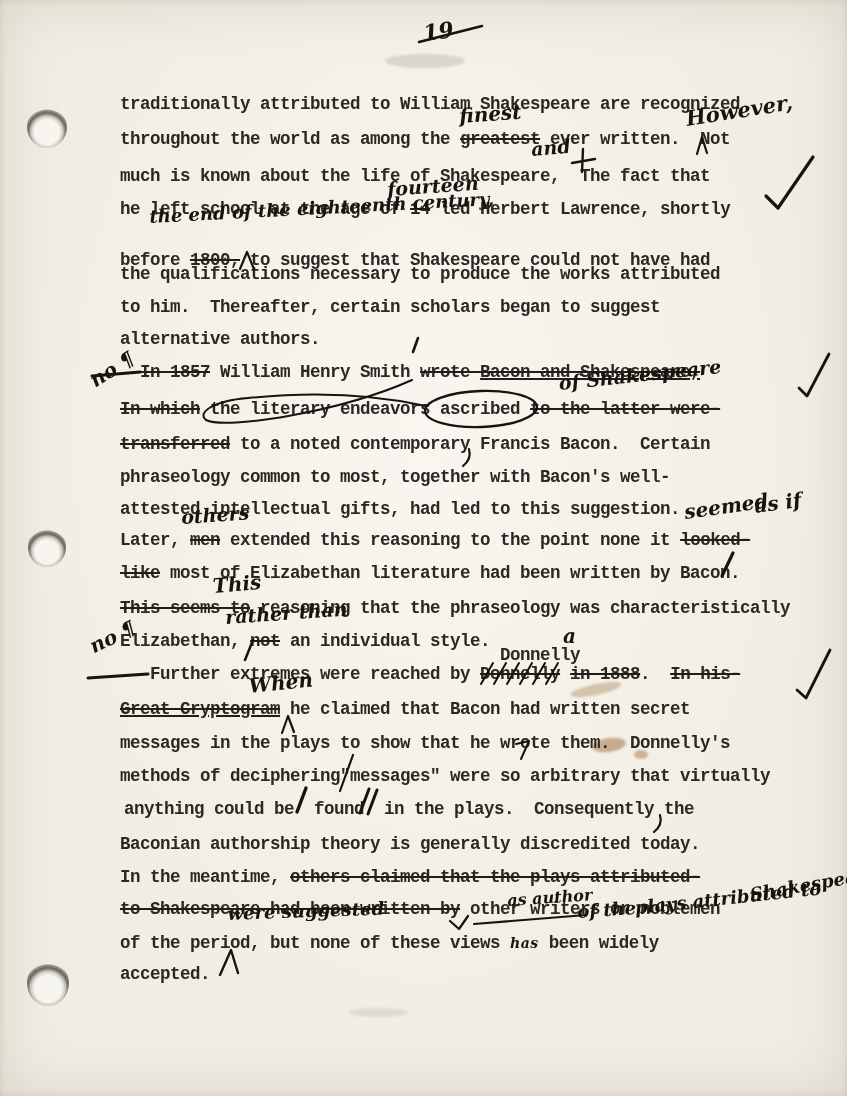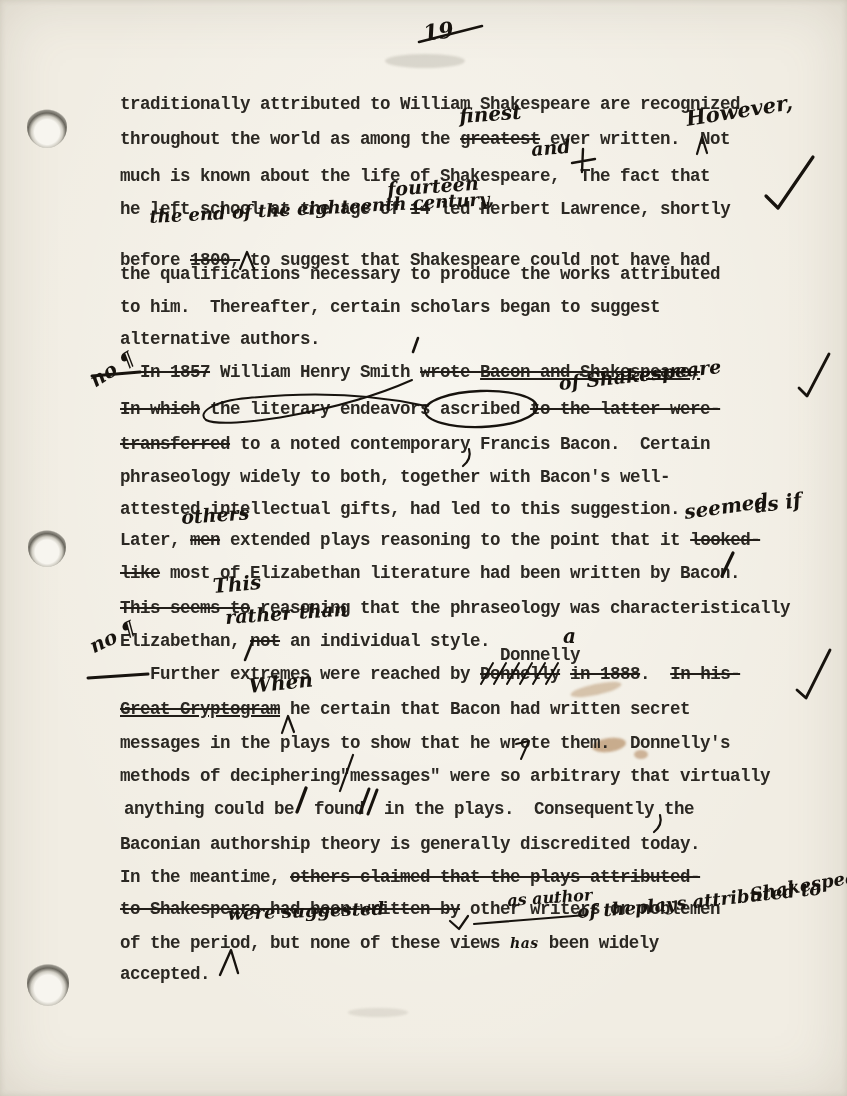--- a/index.html
+++ b/index.html
@@ -59,29 +59,29 @@
       <div class="tline" style="top: 131px; left: 120px;"><span>throughout the world as among the </span><span class="st">greatest</span><span> ever written.  Not</span></div>
       <div class="tline" style="top: 168px; left: 120px;"><span>much is known about the life of Shakespeare,  The fact that</span></div>
       <div class="tline" style="top: 201px; left: 120px;"><span>he left school at the age of </span><span class="st">14</span><span> led Herbert Lawrence, shortly</span></div>
       <div class="tline" style="top: 234px; left: 120px; margin-top: 18px;"><span>before </span><span class="st">1800,</span><span> to suggest that Shakespeare could not have had</span></div>
       <div class="tline" style="top: 266px; left: 120px;"><span>the qualifications necessary to produce the works attributed</span></div>
       <div class="tline" style="top: 299px; left: 120px;"><span>to him.  Thereafter, certain scholars began to suggest</span></div>
       <div class="tline" style="top: 331px; left: 120px;"><span>alternative authors.</span></div>
       <div class="tline" style="top: 364px; left: 140px;"><span class="st">In 1857</span><span> William Henry Smith </span><span class="st">wrote </span><span class="stul">Bacon and Shakespeare,</span></div>
       <div class="tline" style="top: 401px; left: 120px;"><span class="st">In which</span><span> the literary endeavors </span><span>ascribed</span><span> </span><span class="st">to the latter were-</span></div>
       <div class="tline" style="top: 436px; left: 120px;"><span class="st">transferred</span><span> to a noted contemporary Francis Bacon.  Certain</span></div>
-      <div class="tline" style="top: 469px; left: 120px;"><span>phraseology widely to both, together with Bacon's well-</span></div>
+      <div class="tline" style="top: 469px; left: 120px;"><span>phraseology common to most, together with Bacon's well-</span></div>
       <div class="tline" style="top: 501px; left: 120px;"><span>attested intellectual gifts, had led to this suggestion.</span></div>
-      <div class="tline" style="top: 532px; left: 120px;"><span>Later, </span><span class="st">men</span><span> extended plays reasoning to the point that it </span><span class="st">looked-</span></div>
+      <div class="tline" style="top: 532px; left: 120px;"><span>Later, </span><span class="st">men</span><span> extended this reasoning to the point none it </span><span class="st">looked-</span></div>
       <div class="tline" style="top: 565px; left: 120px;"><span class="st">like</span><span> most of Elizabethan literature had been written by Bacon.</span></div>
       <div class="tline" style="top: 600px; left: 120px;"><span class="st">This seems to</span><span> reasoning that the phraseology was characteristically</span></div>
       <div class="tline" style="top: 633px; left: 120px;"><span>Elizabethan, </span><span class="st">not</span><span> an individual style.</span></div>
       <div class="tline" style="top: 647px; left: 500px;"><span>Donnelly</span></div>
       <div class="tline" style="top: 666px; left: 120px;"><span>   Further extremes were reached by </span><span class="st">Donnelly</span><span> </span><span class="st">in 1888</span><span>.  </span><span class="st">In his-</span></div>
-      <div class="tline" style="top: 701px; left: 120px;"><span class="stul">Great Cryptogram</span><span> he certain that Bacon had written secret</span></div>
+      <div class="tline" style="top: 701px; left: 120px;"><span class="stul">Great Cryptogram</span><span> he claimed that Bacon had written secret</span></div>
       <div class="tline" style="top: 735px; left: 120px;"><span>messages in the plays to show that he wrote them.  Donnelly's</span></div>
       <div class="tline" style="top: 768px; left: 120px;"><span>methods of deciphering"messages" were so arbitrary that virtually</span></div>
       <div class="tline" style="top: 801px; left: 124px;"><span>anything could be  found  in the plays.  Consequently the</span></div>
       <div class="tline" style="top: 836px; left: 120px;"><span>Baconian authorship theory is generally discredited today.</span></div>
       <div class="tline" style="top: 869px; left: 120px;"><span>In the meantime, </span><span class="st">others claimed that the plays attributed-</span></div>
       <div class="tline" style="top: 901px; left: 120px;"><span class="st">to Shakespeare had been written by</span><span> other writers or noblemen</span></div>
       <div class="tline" style="top: 935px; left: 120px;"><span>of the period, but none of these views </span><span class="hwi">has</span><span> been widely</span></div>
       <div class="tline" style="top: 966px; left: 120px;"><span>accepted.</span></div>
     </div>
   <div id="hw-layer">

